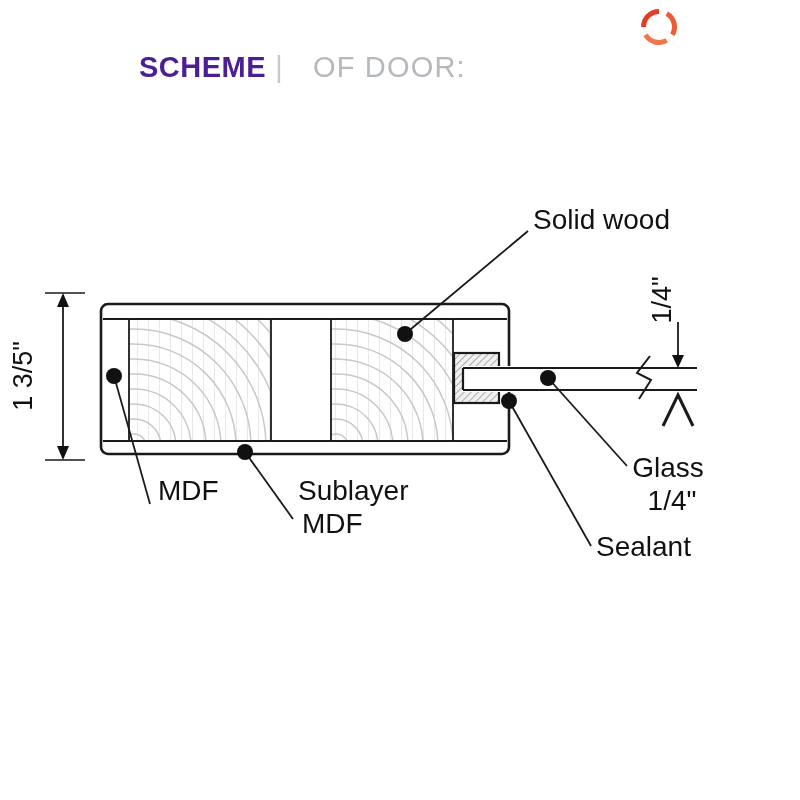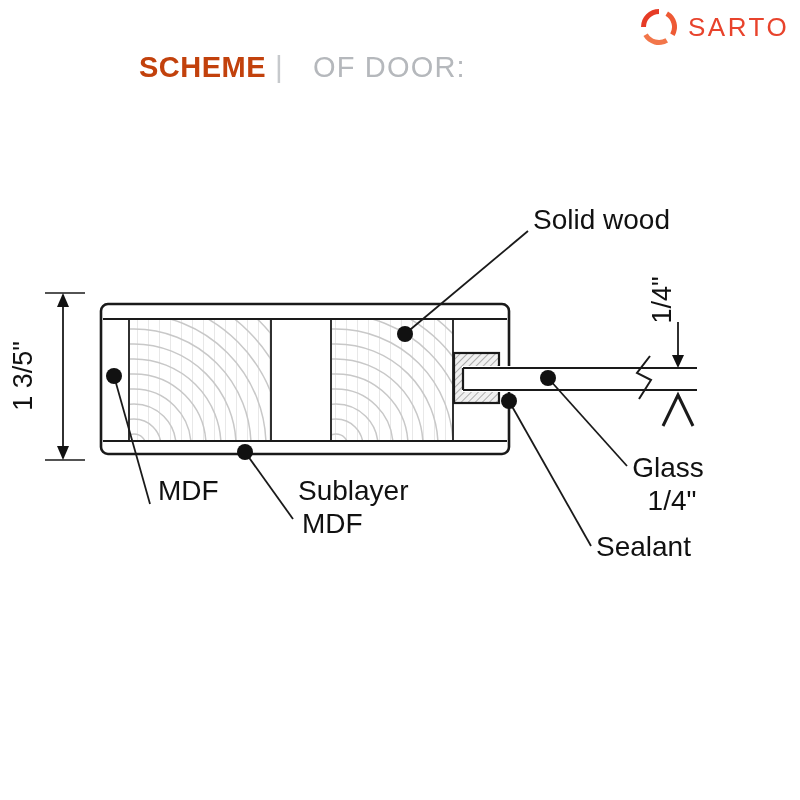--- a/index.html
+++ b/index.html
@@ -1,19 +1,19 @@
 <!DOCTYPE html>
 <html><head>
 <meta charset="utf-8">
 <style>
   html,body{margin:0;padding:0;background:#fff;}
   body{width:800px;height:800px;position:relative;overflow:hidden;
        font-family:"Liberation Sans",sans-serif;}
   .header-title{position:absolute;left:139px;top:50px;display:flex;align-items:baseline;font-size:29px;}
-  .title-primary{font-weight:700;color:#c2410c;letter-spacing:.5px;}
+  .title-primary{font-weight:700;color:#4c1d95;letter-spacing:.5px;}
   .title-sep{color:#c6c9cc;font-weight:300;margin:0 9px;font-size:30px;}
   .title-secondary{color:#b5b8bc;font-weight:400;letter-spacing:1.2px;margin-left:21px;}
   .brand{position:absolute;left:639px;top:7px;display:flex;align-items:center;gap:9px;}
   .brand-name{font-size:26px;color:#e8432c;letter-spacing:2.5px;font-weight:500;}
   svg.diagram{position:absolute;left:0;top:0;}
   svg text{font-family:"Liberation Sans",sans-serif;fill:#111;}
   .outline{fill:#fff;stroke:#1a1a1a;stroke-width:2.6;}
   .thinline{stroke:#1a1a1a;stroke-width:1.8;fill:none;}
   .heavyline{stroke:#1a1a1a;stroke-width:2.2;fill:none;}
   .grain{fill:none;stroke:#c8c8c8;stroke-width:1.5;}
@@ -33,21 +33,20 @@
 </div>
 
 <div class="brand">
   <svg width="40" height="40" viewBox="0 0 40 40">
     <g>
       <path d="M20,2 A18,18 0 0 0 2,20 L7,20 A13,13 0 0 1 20,7 Z" fill="#e63b26"></path>
       <path d="M20,2 A18,18 0 0 0 2,20 L7,20 A13,13 0 0 1 20,7 Z" fill="#ee5a35" transform="rotate(120 20 20)"></path>
       <path d="M20,2 A18,18 0 0 0 2,20 L7,20 A13,13 0 0 1 20,7 Z" fill="#f2764a" transform="rotate(240 20 20)"></path>
     </g>
   </svg>
-  <span class="brand-name">SARTO</span>
 </div>
 
 <svg class="diagram" width="800" height="800" viewBox="0 0 800 800">
 
   <defs>
     <clipPath id="clipL">
         <rect x="130" y="320" width="140" height="120"></rect>
       </clipPath>
     <clipPath id="clipR">
         <rect x="332" y="320" width="120" height="120"></rect>

